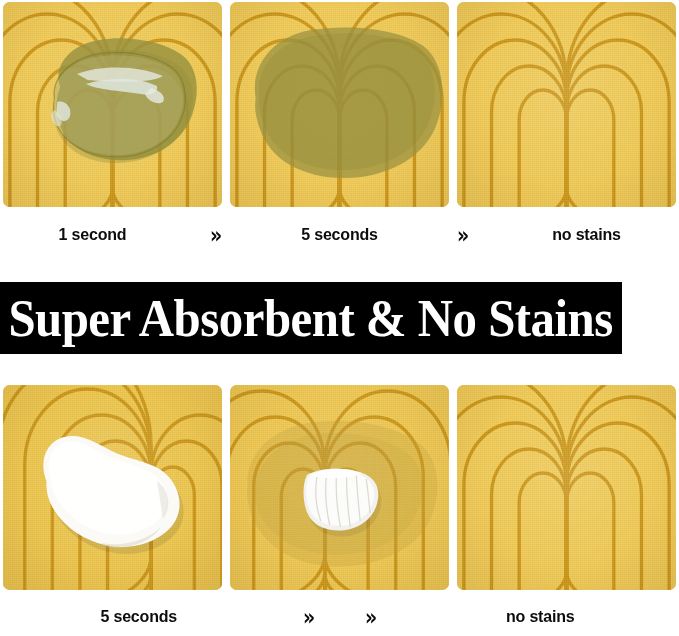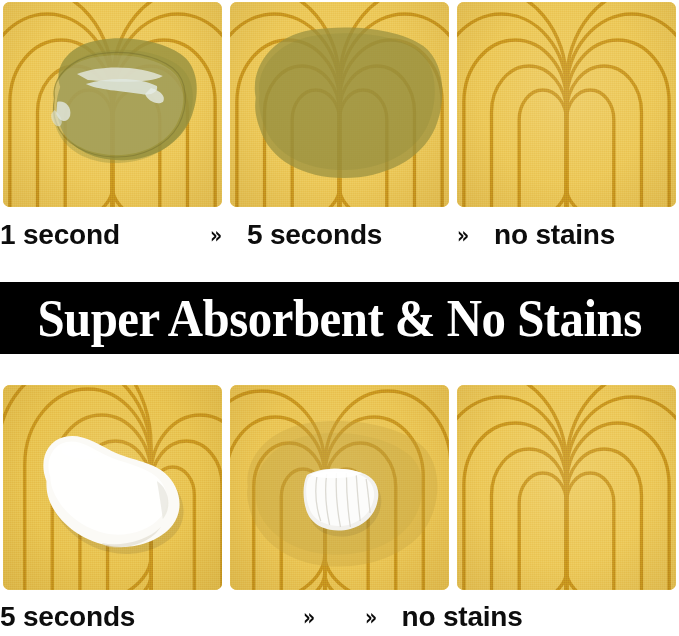--- a/index.html
+++ b/index.html
@@ -82,22 +82,22 @@
     width: 679px;
     display: flex;
     align-items: center;
     box-sizing: border-box;
   }
   #caption-top    { top: 214px; height: 42px; }
   #caption-bottom { top: 598px; height: 38px; }
 
   .caption-cell {
     flex: 1 1 0;
-    text-align: left;
-    font-size: 28px;
+    text-align: center;
+    font-size: 16px;
     font-weight: 700;
     color: #0d0d0d;
     letter-spacing: -0.2px;
     font-family: "Liberation Sans", sans-serif;
   }
   .arrow-cell {
     flex: 0 0 62px;
     text-align: center;
     font-size: 23px;
     font-weight: 900;
@@ -105,21 +105,21 @@
     line-height: 1;
     font-family: "DejaVu Sans", sans-serif;
     transform: scaleX(0.82);
   }
 
   
   #banner {
     position: absolute;
     left: 0;
     top: 282px;
-    width: 679px;
+    width: 622px;
     height: 72px;
     background: #000000;
     display: flex;
     align-items: center;
     justify-content: center;
   }
   #banner-text {
     color: #ffffff;
     font-family: "Liberation Serif", serif;
     font-weight: 700;

